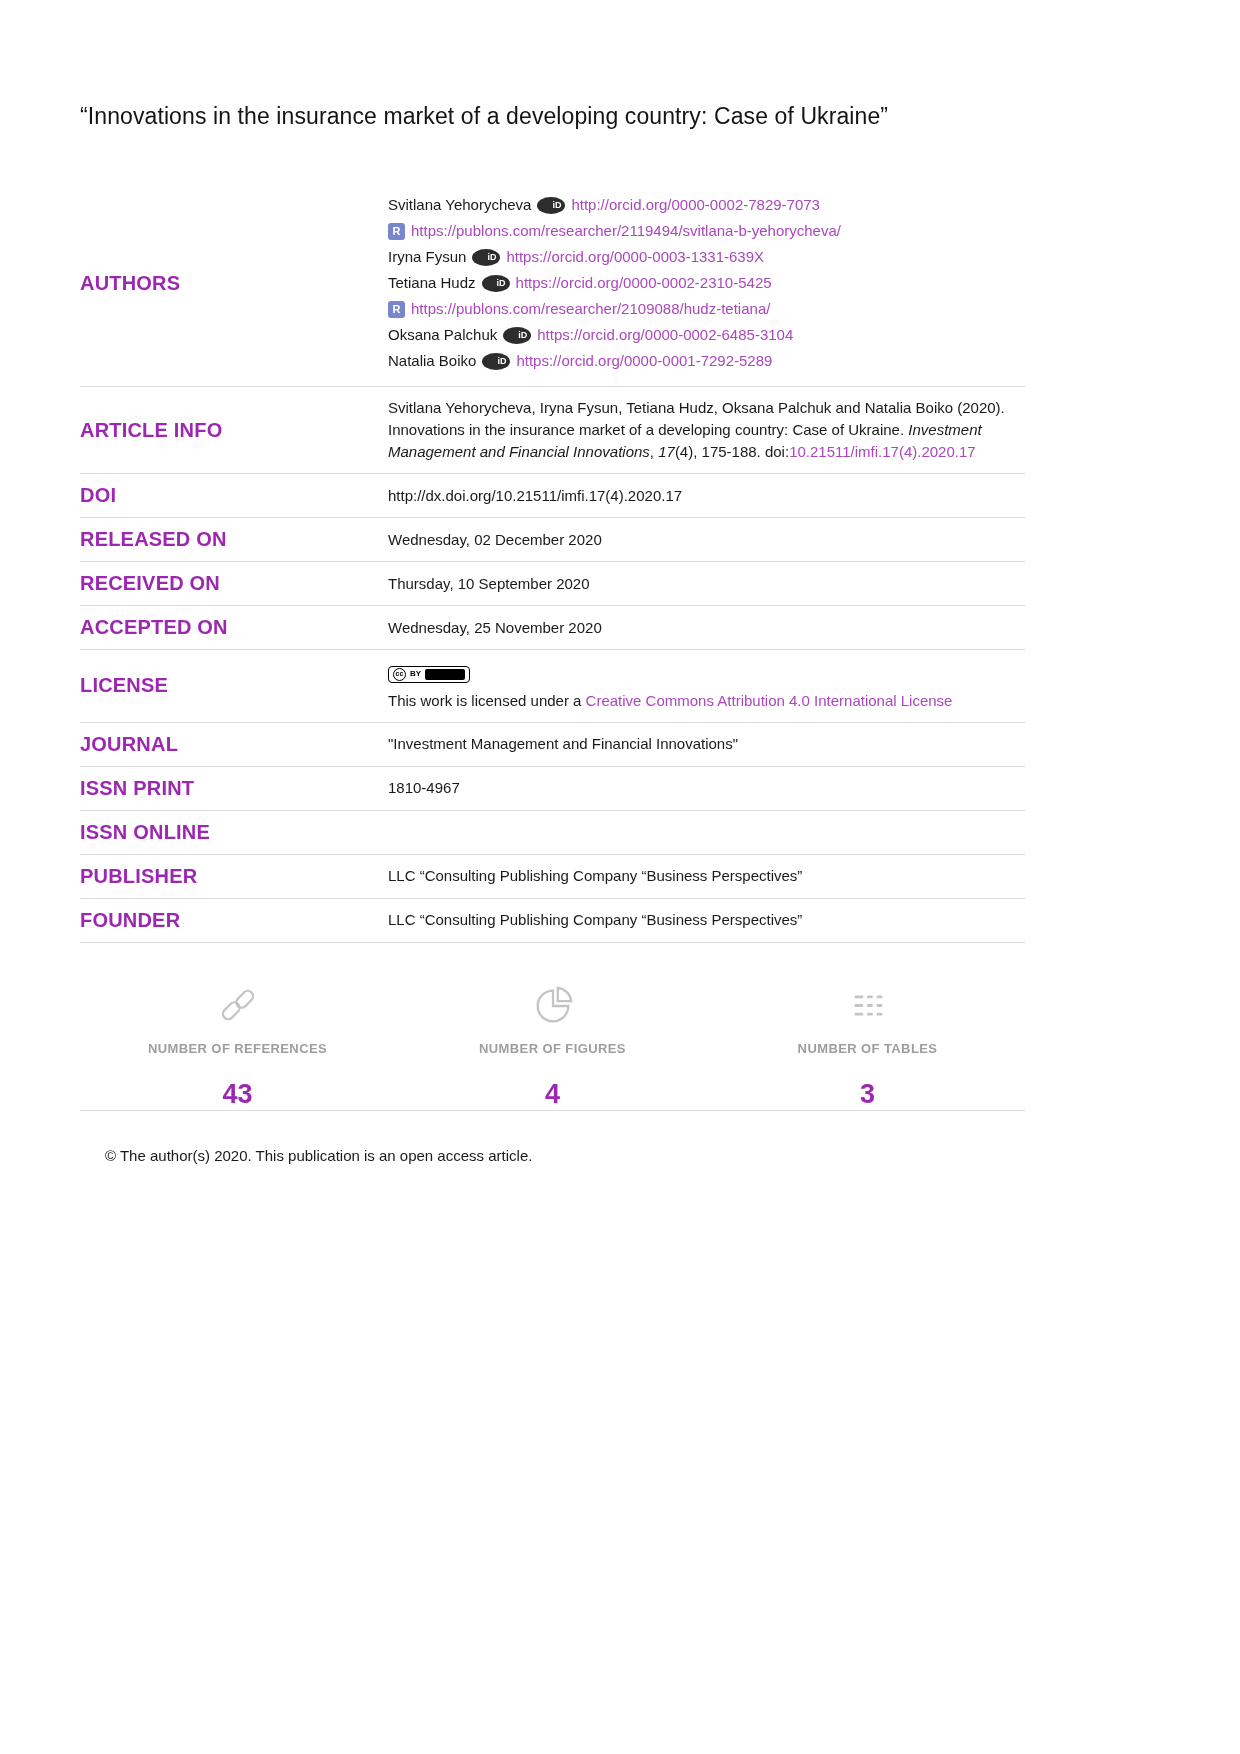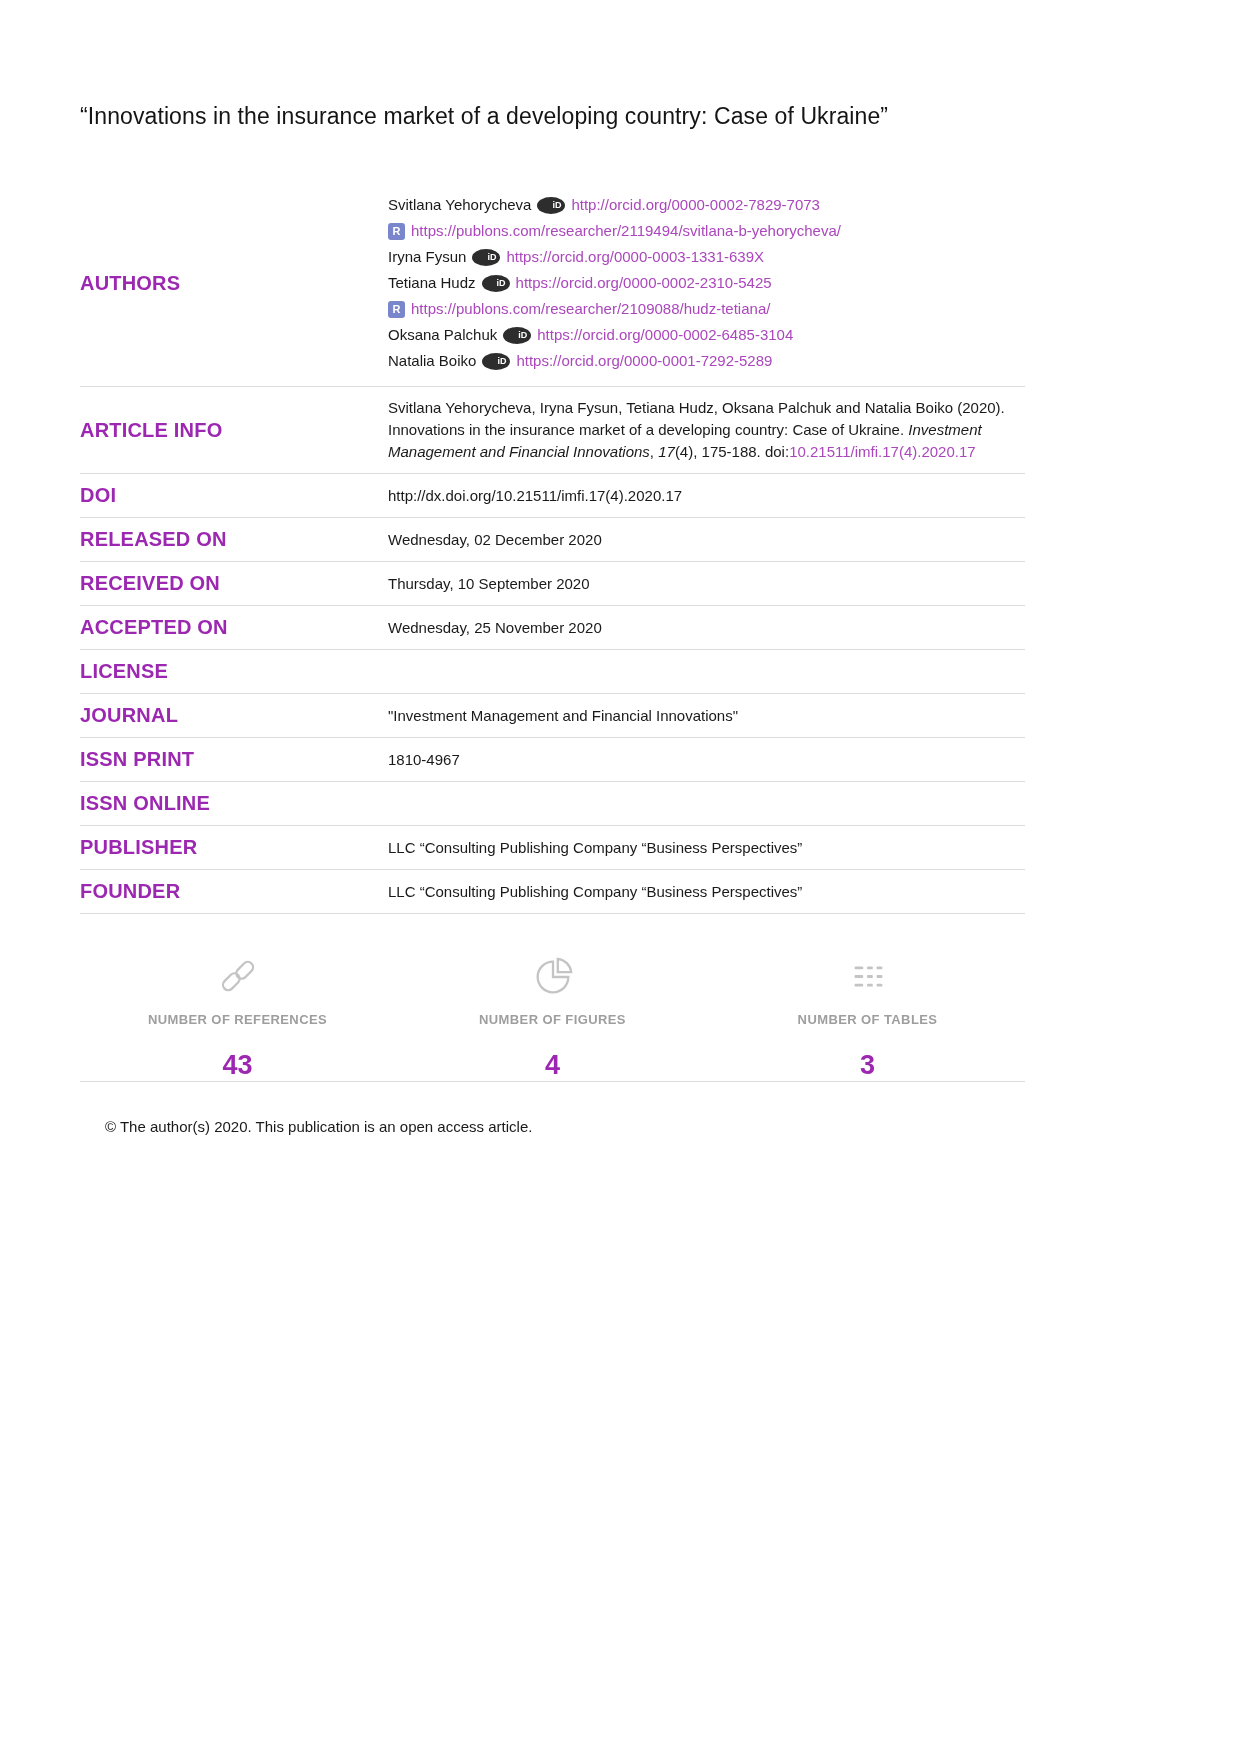--- a/index.html
+++ b/index.html
@@ -154,20 +154,28 @@
         <div class="value">Thursday, 10 September 2020</div>
       </div>
 
       <div class="row">
         <div class="label">ACCEPTED ON</div>
         <div class="value">Wednesday, 25 November 2020</div>
       </div>
 
       <div class="row">
         <div class="label">LICENSE</div>
+        <div class="value license-value">
+          <span class="cc-badge">
+            <span class="cc-circle">cc</span>
+            <span class="cc-by">BY</span>
+            <span class="cc-bar"></span>
+          </span>
+          <div class="license-text"><span>This work is licensed under a </span><a class="link">Creative Commons Attribution 4.0 International License</a></div>
+        </div>
       </div>
 
       <div class="row">
         <div class="label">JOURNAL</div>
         <div class="value">"Investment Management and Financial Innovations"</div>
       </div>
 
       <div class="row">
         <div class="label">ISSN PRINT</div>
         <div class="value">1810-4967</div>

